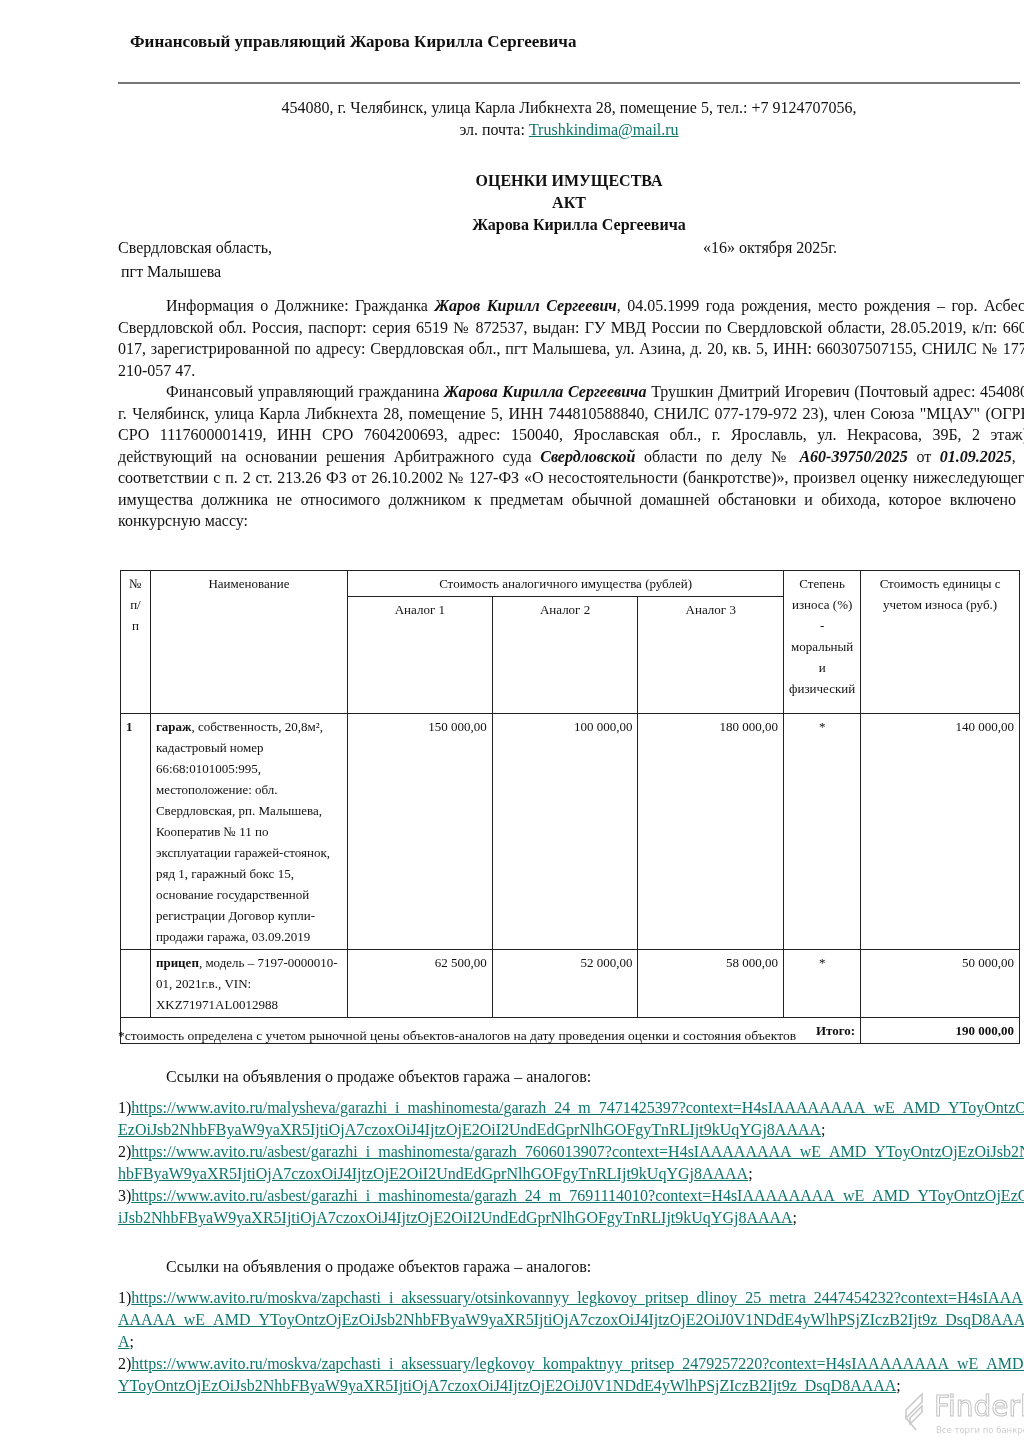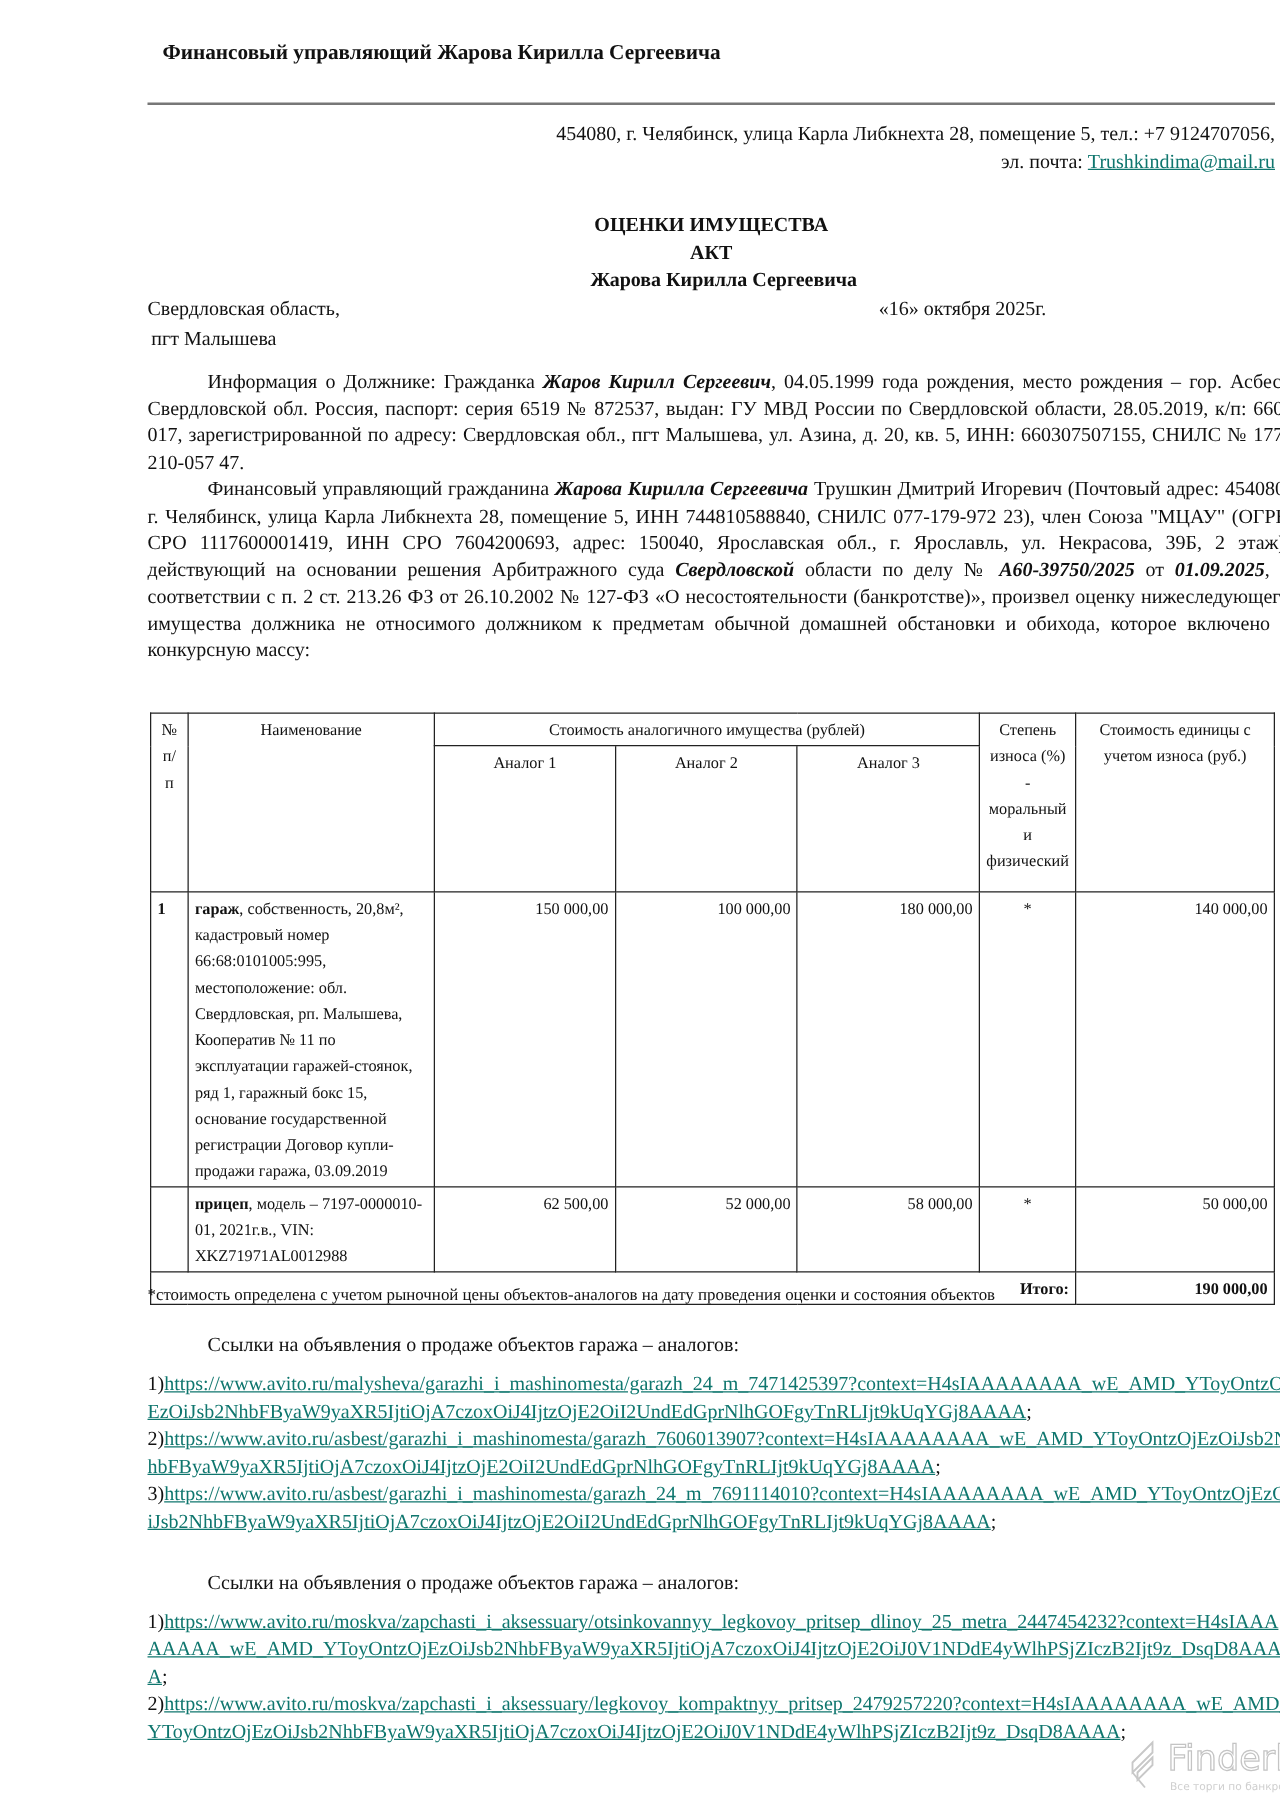--- a/index.html
+++ b/index.html
@@ -1,21 +1,21 @@
 <!DOCTYPE html>
 <html><head>
 <meta charset="utf-8">
 <style>
   html, body { margin: 0; padding: 0; background: #ffffff; }
   body { width: 1024px; height: 1448px; position: relative; overflow: hidden;
          font-family: "Liberation Serif", "DejaVu Serif", serif; color: #111; font-size: 16px; }
   .page { position: absolute; left: 0; top: 0; width: 840px; height: 1448px; margin-left: 44px; }
   .hdr { position: absolute; left: 86px; top: 30px; font-weight: bold; font-size: 17px; line-height: 23px; }
   .hr { position: absolute; left: 74px; top: 82px; width: 902px; height: 0; border-top: 2px solid #777; }
-  .addr { position: absolute; left: 74px; top: 97px; width: 902px; text-align: right; font-size: 16px; line-height: 22px; }
+  .addr { position: absolute; left: 74px; top: 97px; width: 902px; text-align: center; font-size: 16px; line-height: 22px; }
   a.lnk { color: #0f766e; text-decoration: underline; }
   .title { position: absolute; left: 74px; top: 170px; width: 902px; text-align: center; font-weight: bold; font-size: 16px; line-height: 22px; }
   .title .t3 { padding-left: 20px; }
   .place { position: absolute; left: 74px; top: 236px; font-size: 16px; line-height: 24px; }
   .place .p2 { padding-left: 3px; }
   .date { position: absolute; right: 47px; top: 236px; font-size: 16px; line-height: 24px; }
   .para { position: absolute; left: 74px; width: 914px; text-align: justify; font-size: 16px; line-height: 21.5px; text-indent: 48px; }
   .para b { font-weight: bold; font-style: italic; }
   table.grid { position: absolute; left: 76px; top: 570px; width: 900px; border-collapse: collapse;
                font-size: 13px; line-height: 21px; }

